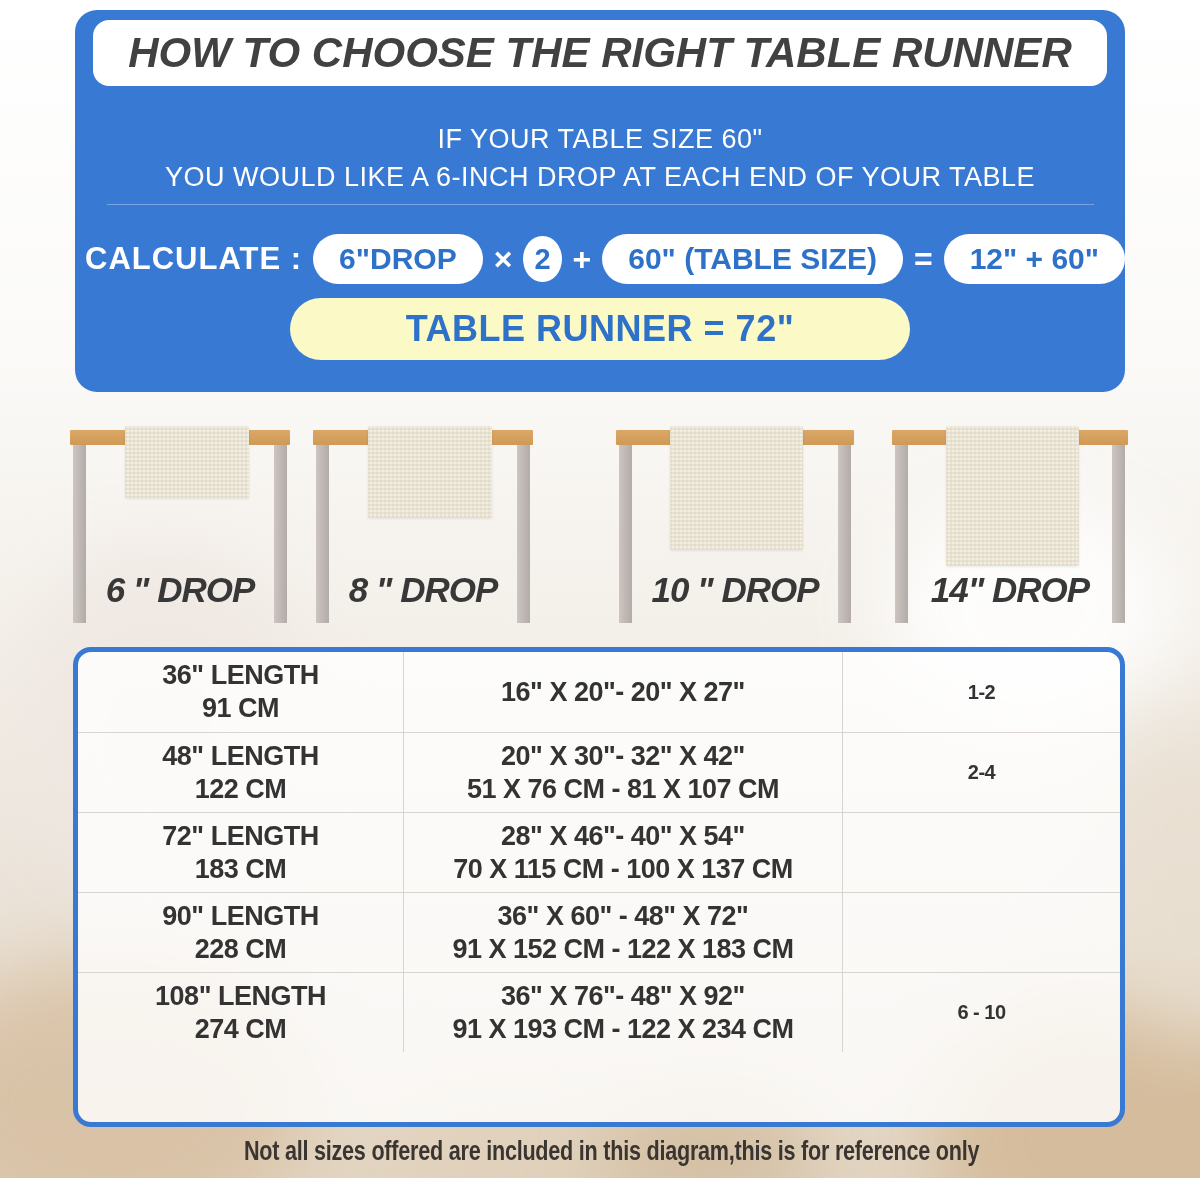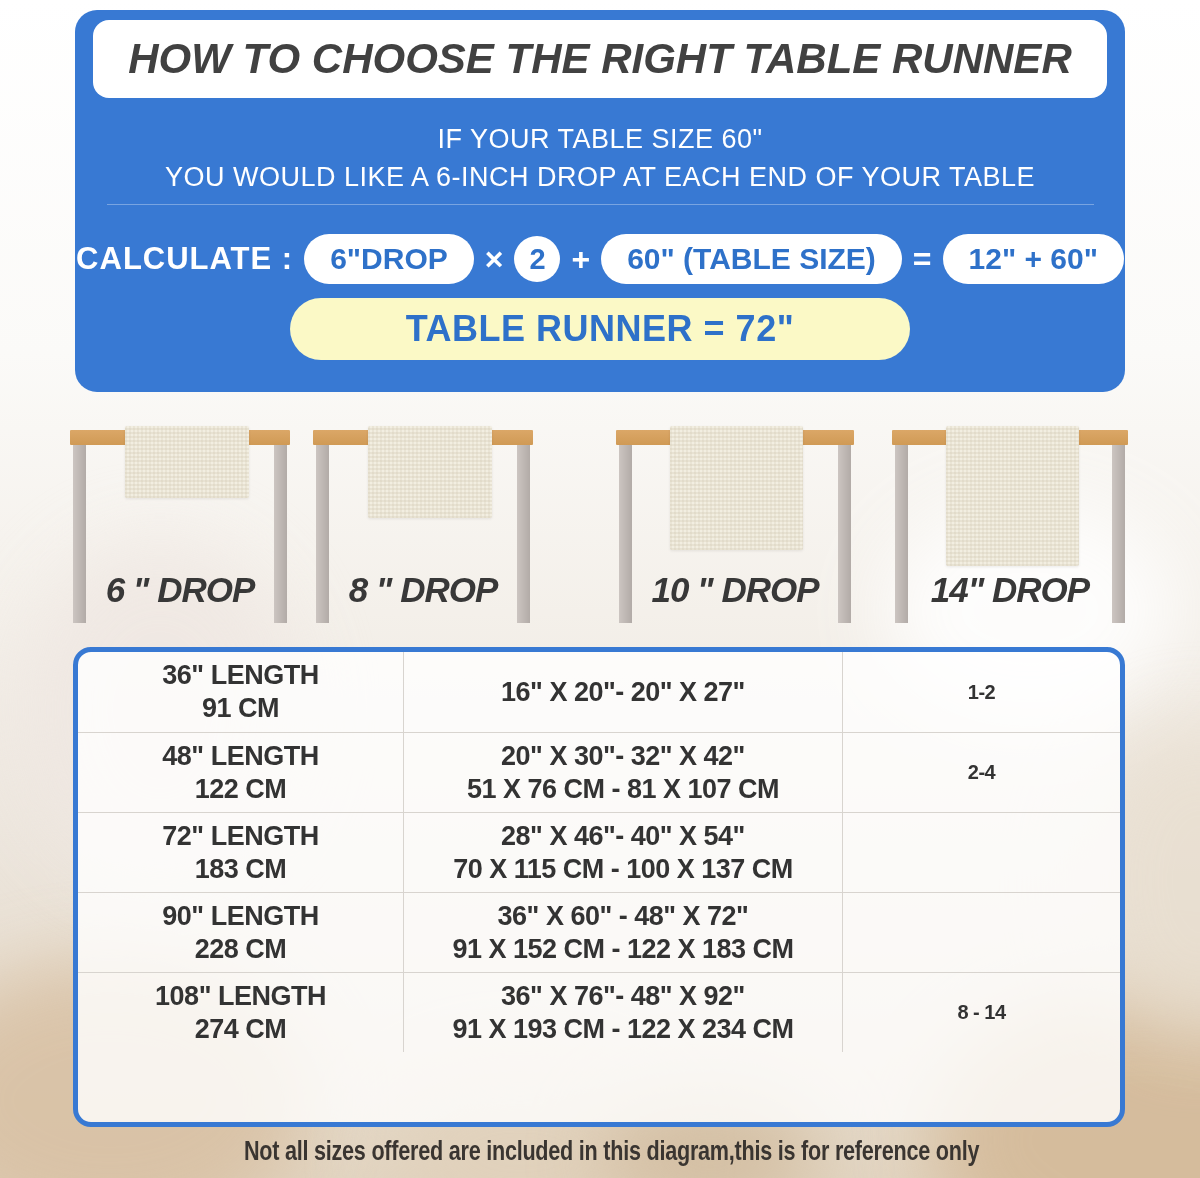--- a/index.html
+++ b/index.html
@@ -17,31 +17,31 @@
   .b2 { left:930px; top:990px; width:430px; height:300px; background:#d2b693; opacity:.8; }
   .b3 { left:380px; top:1070px; width:280px; height:170px; background:#e0cfb8; opacity:.65; }
   .b4 { left:880px; top:500px; width:300px; height:220px; background:#ffffff; opacity:.85; }
   .b5 { left:20px; top:540px; width:280px; height:340px; background:#efe7e2; opacity:.8; }
   .b6 { left:600px; top:1090px; width:220px; height:130px; background:#cab08e; opacity:.6; }
   .b7 { left:1080px; top:720px; width:240px; height:320px; background:#e8decf; opacity:.75; }
 
   
   .hero { position:absolute; left:75px; top:10px; width:1050px; height:382px;
           background:#3879d3; border-radius:22px; }
-  .hero-title-box { position:absolute; left:18px; top:10px; width:1014px; height:78px;
+  .hero-title-box { position:absolute; left:18px; top:10px; width:1014px; height:66px;
           background:#ffffff; border-radius:16px; display:flex; align-items:center; justify-content:center; }
   .hero-title { font-size:42px; font-weight:700; font-style:italic; color:#414141; letter-spacing:0px; white-space:nowrap; }
   .hero-sub { position:absolute; width:100%; text-align:center; color:#ffffff; font-size:27px; letter-spacing:.5px; }
   .sub1 { top:114px; }
   .sub2 { top:152px; }
   .hero-divider { position:absolute; top:194px; left:3%; width:94%; height:1px; background:rgba(255,255,255,.32); }
 
   .calc-row { position:absolute; top:224px; left:0; width:100%; height:50px;
           display:flex; align-items:center; justify-content:center; gap:11px; }
-  .calc-label { color:#ffffff; font-size:31px; font-weight:700; letter-spacing:1px; white-space:nowrap; }
+  .calc-label { color:#ffffff; font-size:31px; font-weight:700; letter-spacing:1px; white-space:nowrap;padding-left:10px; }
   .pill { background:#ffffff; color:#2e71c9; height:50px; line-height:50px; border-radius:27px;
           padding:0 26px; font-size:30px; font-weight:700; white-space:nowrap; }
   .op { color:#ffffff; font-size:32px; font-weight:700; }
   .circle { width:46px; height:46px; border-radius:50%; background:#ffffff; color:#2e71c9;
           font-size:29px; font-weight:700; text-align:center; line-height:46px; }
 
   .result-banner { position:absolute; top:288px; left:50%; transform:translateX(-50%);
           width:620px; height:62px; line-height:62px; background:#fbf9c6; border-radius:32px;
           color:#2e71c9; font-size:36px; font-weight:700; text-align:center; letter-spacing:.5px; }
 
@@ -200,21 +200,21 @@
 
     <div class="st-row">
       <div class="st-cell">
         <span>108" LENGTH</span>
         <span>274 CM</span>
       </div>
       <div class="st-cell mid">
         <span>36" X 76"- 48" X 92"</span>
         <span>91 X 193 CM - 122 X 234 CM</span>
       </div>
-      <div class="st-cell persons">8 - 14</div>
+      <div class="st-cell persons">6 - 10</div>
     </div>
   </div>
 
   <div class="disclaimer">
     <span>Not all sizes offered are included in this diagram,this is for reference only</span>
   </div>
 
 </div>
 
 </body></html>

